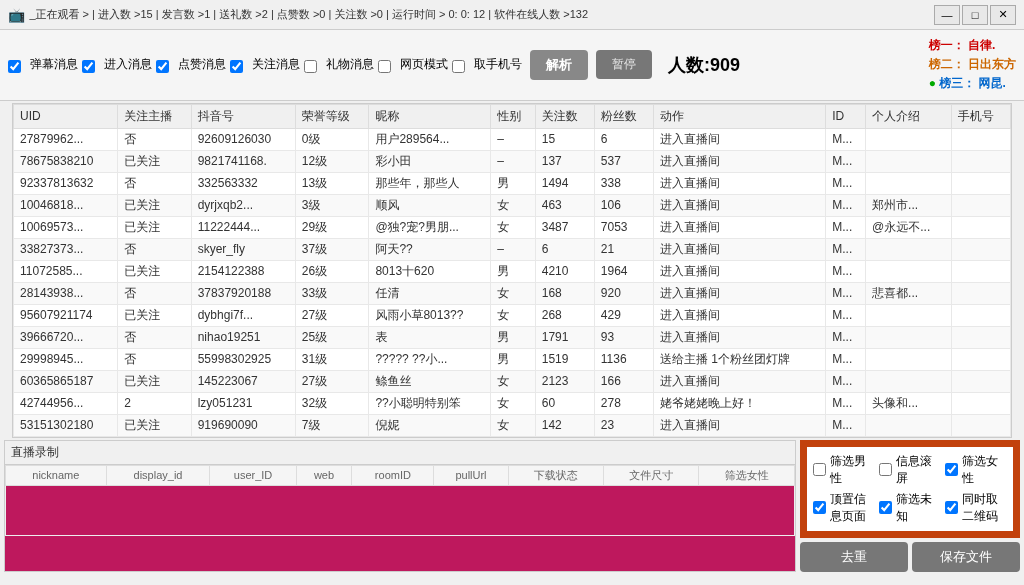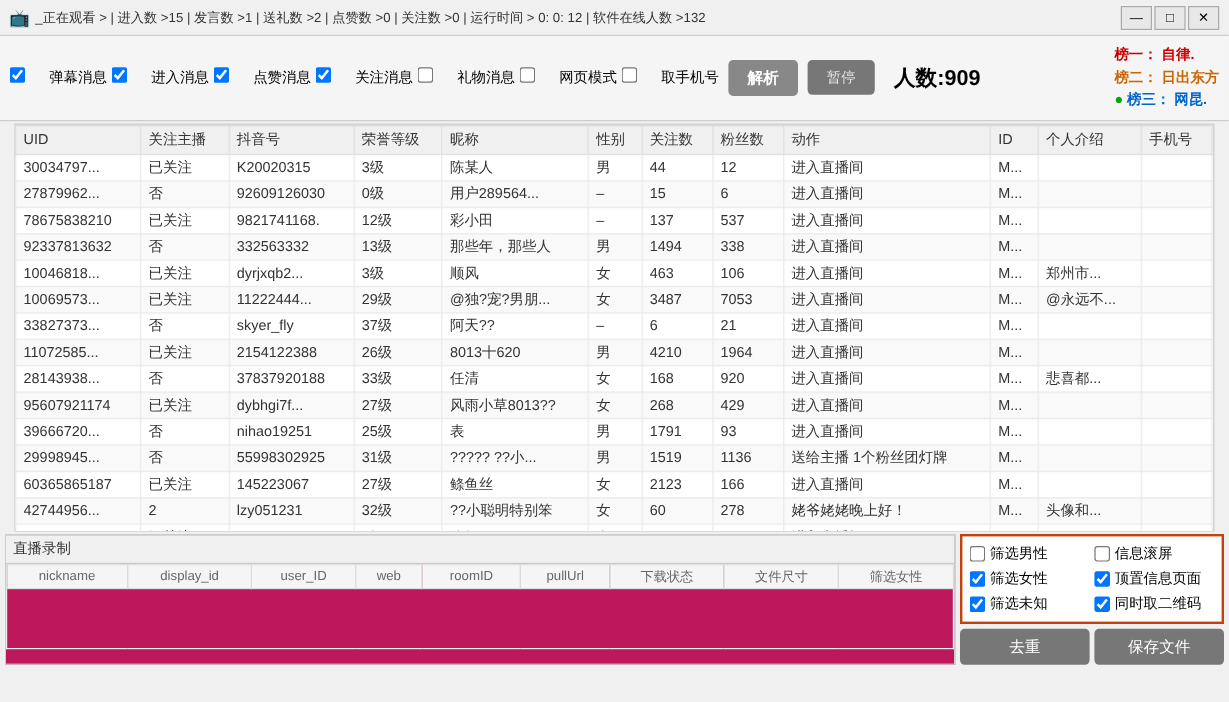--- a/index.html
+++ b/index.html
@@ -23,21 +23,21 @@
     .toolbar {
       background: #f5f5f5;
       border-bottom: 1px solid #ccc;
       padding: 6px 8px;
       display: flex;
       align-items: center;
       gap: 8px;
       flex-wrap: wrap;
     }
     .checkbox-group { display: flex; align-items: center; gap: 4px; font-size: 12px; }
-    .checkbox-group label { display: flex; align-items: flex-start; gap: 20px; cursor: pointer; white-space: nowrap; }
+    .checkbox-group label { display: flex; align-items: flex-end; gap: 9px; cursor: pointer; white-space: nowrap; }
     .btn-jiexi {
       background: #888;
       color: white;
       border: none;
       padding: 6px 16px;
       border-radius: 4px;
       cursor: pointer;
       font-size: 13px;
       font-weight: bold;
     }
@@ -134,25 +134,25 @@
     }
 
     
     .right-panel {
       width: 220px;
       display: flex;
       flex-direction: column;
       gap: 4px;
     }
     .filter-box {
-      border: 2px solid #c2410c;
+      border: 7px solid #c2410c;
       background: white;
       padding: 6px;
       display: grid;
-      grid-template-columns: 1fr 1fr;
+      grid-template-columns: 1fr 1fr 1fr;
       gap: 4px;
     }
     .filter-item { display: flex; align-items: center; gap: 4px; font-size: 12px; }
     .btn-row {
       display: flex;
       gap: 4px;
     }
     .btn-reset {
       flex: 1;
       background: #777;
@@ -254,34 +254,20 @@
         <th>性别</th>
         <th>关注数</th>
         <th>粉丝数</th>
         <th>动作</th>
         <th>ID</th>
         <th>个人介绍</th>
         <th>手机号</th>
       </tr>
     </thead>
     <tbody id="table-body">
-    <tr>
-          <td>30034797...</td>
-          <td>已关注</td>
-          <td>K20020315</td>
-          <td>3级</td>
-          <td>陈某人</td>
-          <td>男</td>
-          <td>44</td>
-          <td>12</td>
-          <td class="action-link">进入直播间</td>
-          <td>M...</td>
-          <td></td>
-          <td></td>
-        </tr>
         <tr>
           <td>27879962...</td>
           <td>否</td>
           <td>92609126030</td>
           <td>0级</td>
           <td>用户289564...</td>
           <td>–</td>
           <td>15</td>
           <td>6</td>
           <td class="action-link">进入直播间</td>

